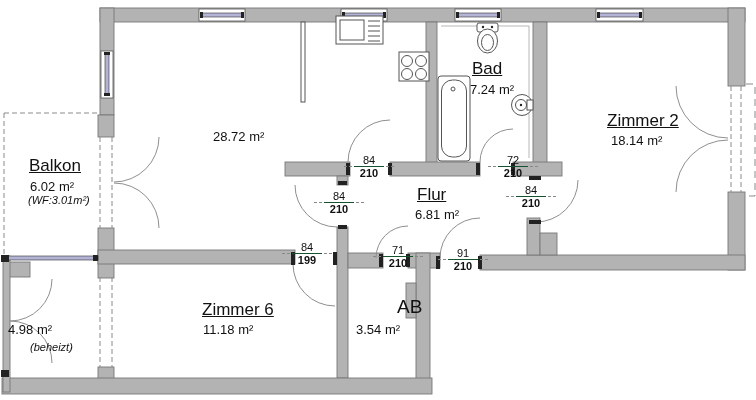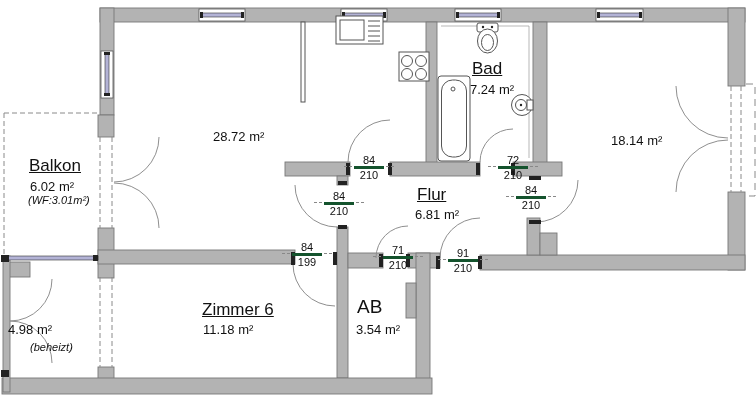--- a/index.html
+++ b/index.html
@@ -10,24 +10,24 @@
   .fix{fill:#fff;stroke:#555;stroke-width:1;}
   .fixline{fill:none;stroke:#555;stroke-width:1;}
   .arc{fill:none;stroke:#8f8f8f;stroke-width:1;}
   .dash{fill:none;stroke:#8a8a8a;stroke-width:1;stroke-dasharray:5 3;}
   .glz{fill:#b3b3d6;stroke:#333;stroke-width:0.6;}
   .wframe{fill:#fff;stroke:#555;stroke-width:0.8;}
   .post{fill:#222;}
   .rname{position:absolute;font-size:17px;white-space:nowrap;text-decoration:underline;}
   .rarea{position:absolute;font-size:13px;white-space:nowrap;text-align:center;}
   .rnote{position:absolute;font-size:11px;white-space:nowrap;font-style:italic;}
-  .abname{position:absolute;font-size:19px;white-space:nowrap;}
+  .abname{position:absolute;font-size:19px;white-space:nowrap;margin-left:40px;}
   .dlabel{position:absolute;width:30px;text-align:center;font-size:11px;line-height:12px;background:transparent;}
-  .dlabel .dw{display:block;border-bottom:3px solid #14532d;}
-  .dlabel .dh{display:block;}
+  .dlabel .dw{display:block;border-bottom:1px solid #14532d;}
+  .dlabel .dh{display:block;font-weight:bold;}
   .dlabel::before,.dlabel::after{content:"";position:absolute;top:12px;width:8px;border-top:1px dashed #888;}
   .dlabel::before{left:-10px;}
   .dlabel::after{right:-10px;}
 </style>
 </head>
 <body>
 
 <div class="stage">
 
   <svg class="plan-svg" width="756" height="400" viewBox="0 0 756 400">
@@ -176,20 +176,21 @@
         <circle class="post" cx="521" cy="105" r="1.2"></circle>
       </g>
     </g>
   </svg>
 
   <div class="rarea" style="left:213px;top:129px">28.72 m²</div>
 
   <div class="rname" style="left:472px;top:59px">Bad</div>
   <div class="rarea" style="left:470px;top:82px">7.24 m²</div>
 
+  <div class="rname" style="left:607px;top:111px">Zimmer 2</div>
   <div class="rarea" style="left:611px;top:133px">18.14 m²</div>
 
   <div class="rname" style="left:417px;top:185px">Flur</div>
   <div class="rarea" style="left:415px;top:207px">6.81 m²</div>
 
   <div class="rname" style="left:29px;top:156px">Balkon</div>
   <div class="rarea" style="left:30px;top:179px">6.02 m²</div>
   <div class="rnote" style="left:28px;top:194px">(WF:3.01m²)</div>
 
   <div class="rarea" style="left:8px;top:322px">4.98 m²</div>

